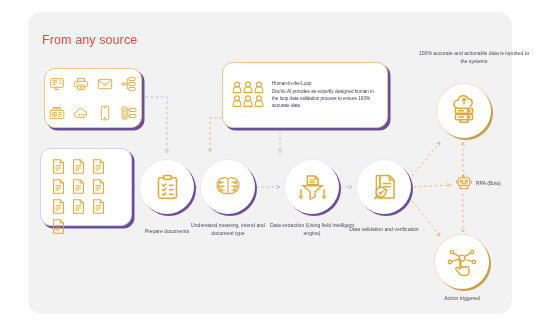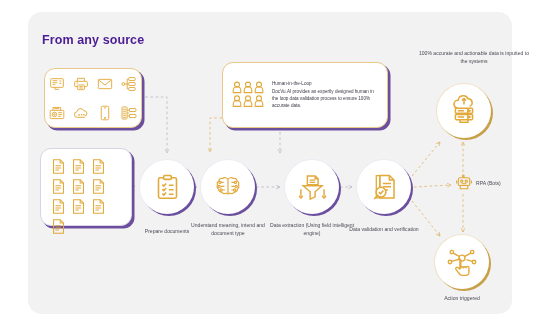--- a/index.html
+++ b/index.html
@@ -1,18 +1,18 @@
 <!DOCTYPE html>
 <html><head>
 <meta charset="utf-8">
 <style>
   html,body{margin:0;padding:0;}
   body{width:540px;height:326px;background:#ffffff;font-family:"Liberation Sans",sans-serif;overflow:hidden;}
   #canvas{position:absolute;left:28px;top:12px;width:484px;height:302px;background:#f2f2f2;border-radius:14px;}
-  #page-title{position:absolute;left:42px;top:33px;font-size:12.5px;font-weight:bold;color:#4c1d95;letter-spacing:.1px;}
+  #page-title{position:absolute;left:42px;top:33px;font-size:12.5px;font-weight:normal;color:#ef4444;letter-spacing:.1px;}
 
   .card{position:absolute;background:#fff;border-radius:11px;}
   .card.grad{box-shadow:2.5px 2.5px 0 0 #6b4f9e;}
   .card.gradline{border:1px solid #e8c98a;}
   .card.purpleline{border:1px solid #d8d3e4;}
 
   
   #src-card{left:44px;top:68px;width:96px;height:58px;padding:0;}
   #src-grid{position:absolute;inset:0;display:grid;grid-template-columns:repeat(4,1fr);grid-template-rows:repeat(2,1fr);align-items:center;justify-items:center;}
   

